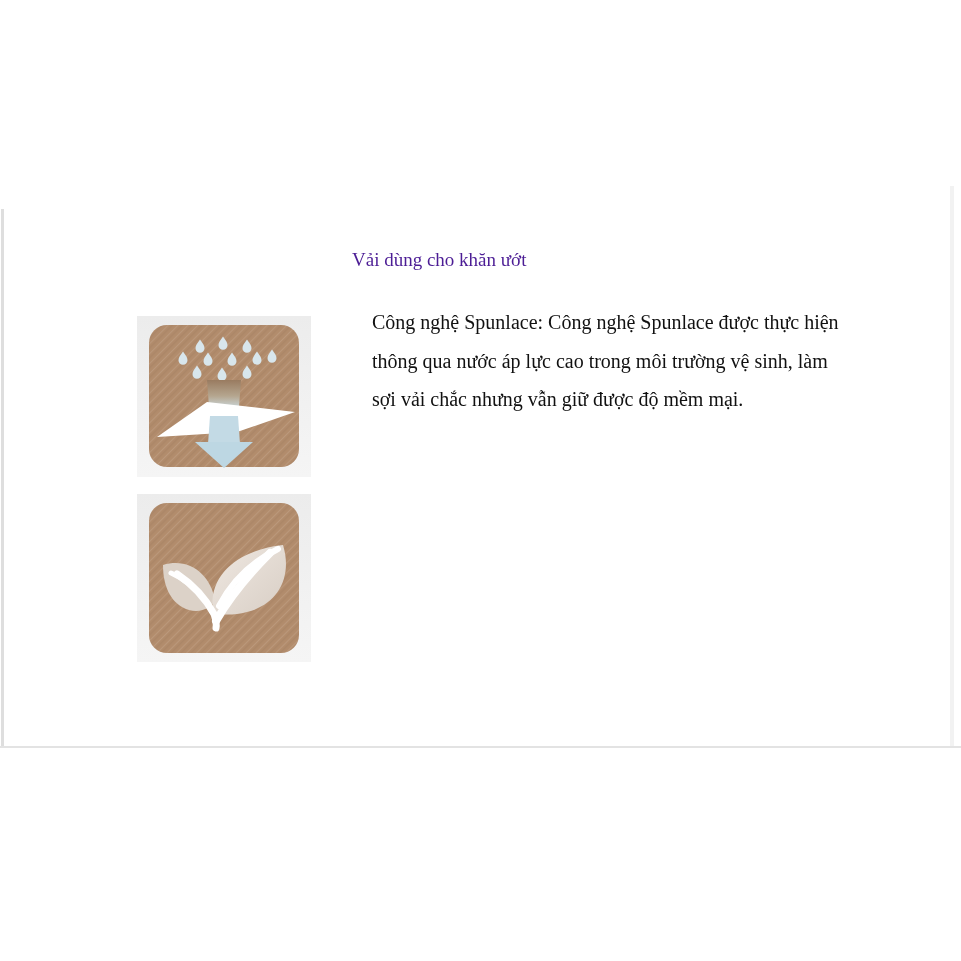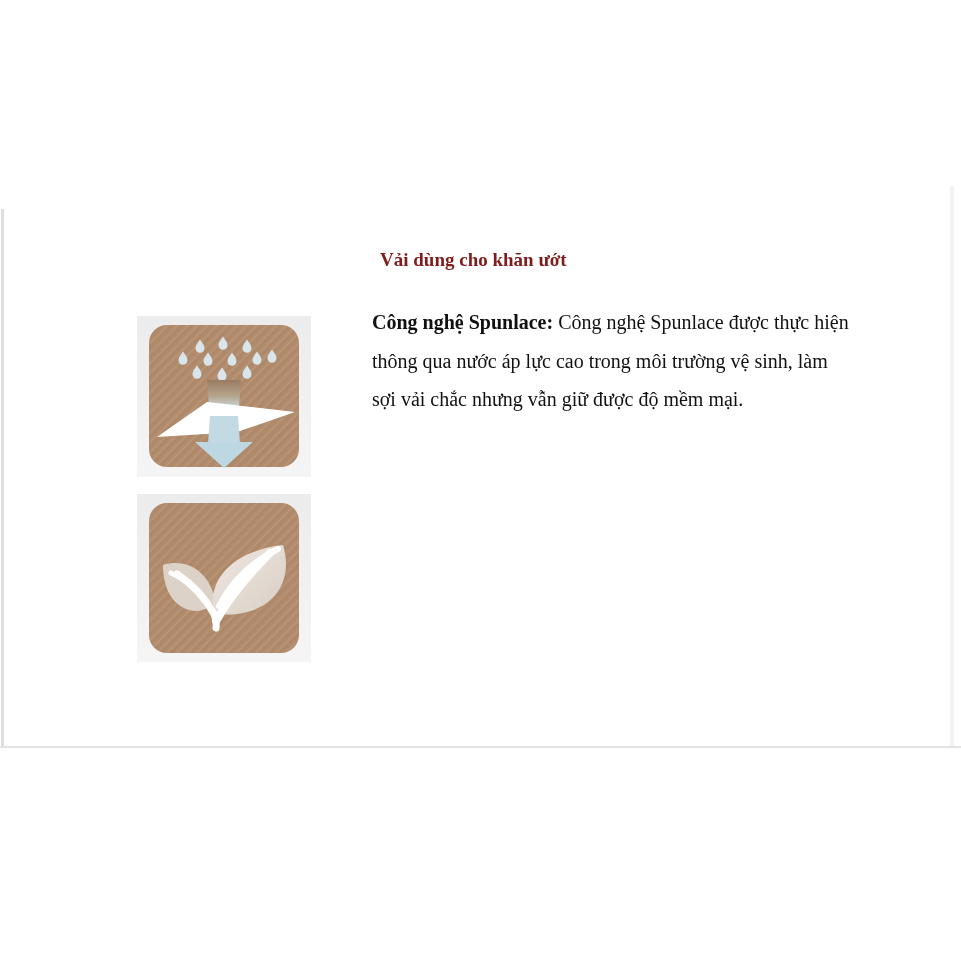--- a/index.html
+++ b/index.html
@@ -30,24 +30,24 @@
     background: #f2f2f2;
   }
   .border-bottom {
     position: absolute;
     left: 0; top: 746px;
     width: 961px; height: 2px;
     background: #e3e3e3;
   }
   .heading {
     position: absolute;
-    left: 380px; top: 233px;
+    left: 352px; top: 233px;
     font-size: 19px;
-    font-weight: bold;
-    color: #7f1d1d;
+    font-weight: normal;
+    color: #4c1d95;
     white-space: nowrap;
   }
   .icon-box {
     position: absolute;
     left: 137px;
     background: linear-gradient(180deg, #ececec 0%, #f1f1f1 55%, #f5f5f5 100%);
   }
   .icon-box.first { top: 316px; width: 174px; height: 161px; }
   .icon-box.second { top: 494px; width: 174px; height: 168px; }
   .icon-box svg { display: block; }
@@ -55,21 +55,21 @@
     position: absolute;
     left: 372px;
     width: 478px;
     font-size: 20px;
     line-height: 38.5px;
     color: #111111;
     margin: 0;
   }
   .feature-text.first { top: 303px; }
   .feature-text.second { top: 495px; }
-  .feature-text b { font-weight: bold; text-align: right; }
+  .feature-text b { font-weight: normal; text-align: right; }
 </style>
 </head>
 <body>
 
 <div class="page">
 
   <div class="border-left"></div>
   <div class="border-right"></div>
   <div class="border-bottom"></div>
 

